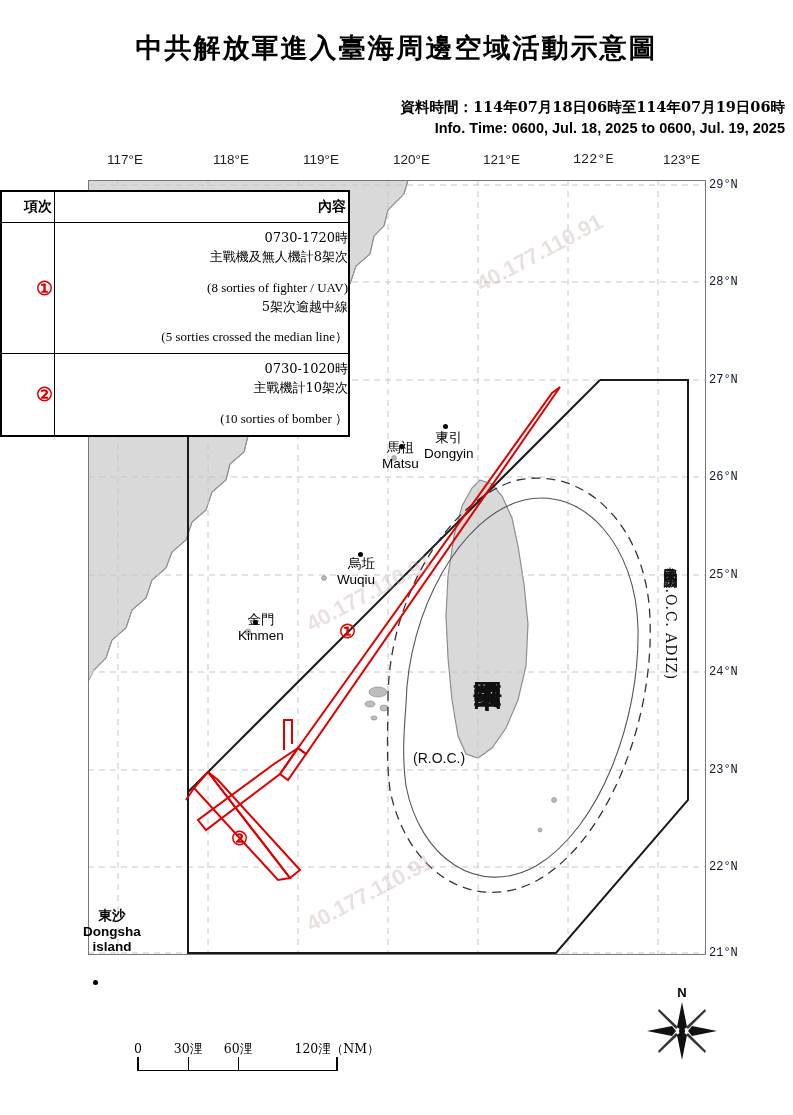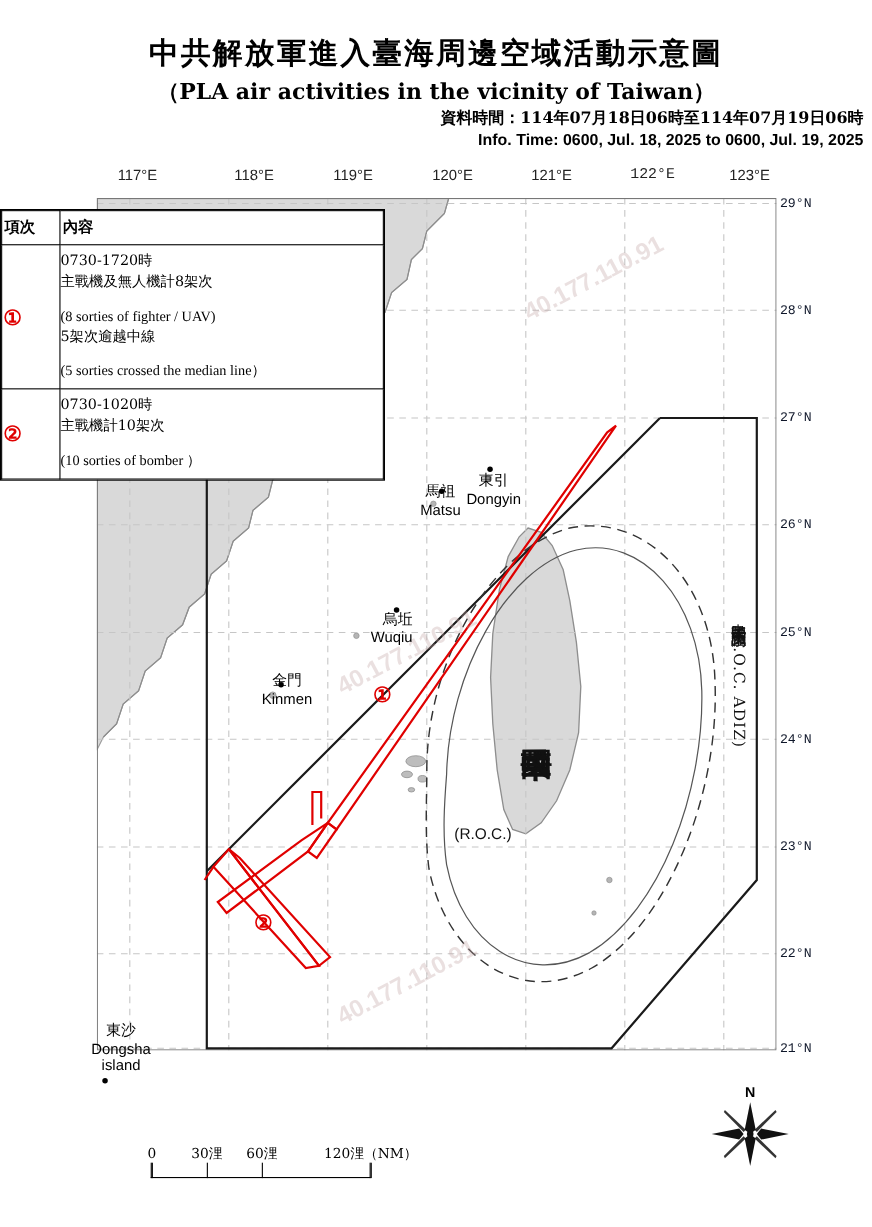--- a/index.html
+++ b/index.html
@@ -100,21 +100,21 @@
     background: #fff;
     z-index: 30;
   }
   .legend table {
     border-collapse: collapse;
     width: 100%;
     background: #fff;
   }
   .legend td, .legend th {
     border: 1px solid #000;
-    text-align: left;
+    text-align: right;
     vertical-align: middle;
     font-family: "DejaVu Serif", serif;
   }
   .legend th {
     font-size: 14px;
     font-weight: bold;
     padding: 6px 2px;
   }
   .legend .col-item { width: 48px; }
   .legend .mark {
@@ -250,21 +250,20 @@
     font-size: 13px;
     font-weight: bold;
   }
 </style>
 </head>
 <body>
 
 <div class="page">
 
   <div class="title-cn">中共解放軍進入臺海周邊空域活動示意圖</div>
-  <div class="title-en">（PLA air activities in the vicinity of Taiwan）</div>
   <div class="info-cn">資料時間：114年07月18日06時至114年07月19日06時</div>
   <div class="info-en">Info. Time: 0600, Jul. 18, 2025 to 0600, Jul. 19, 2025</div>
 
   <div class="lon-label" style="left:107px; top:152px;">117°E</div>
   <div class="lon-label" style="left:213px; top:152px;">118°E</div>
   <div class="lon-label" style="left:303px; top:152px;">119°E</div>
   <div class="lon-label" style="left:393px; top:152px;">120°E</div>
   <div class="lon-label" style="left:483px; top:152px;">121°E</div>
   <div class="lon-label" style="left:573px; top:152px;font-family:Liberation Mono, monospace;">122°E</div>
   <div class="lon-label" style="left:663px; top:152px;">123°E</div>
@@ -412,21 +411,21 @@
     <div class="en">Wuqiu</div>
   </div>
 
   <div class="dot" style="left:253px; top:620px;"></div>
   <div class="place" style="left:238px; top:612px;">
     <div class="cn">金門</div>
     <div class="en">Kinmen</div>
   </div>
 
   <div class="dot" style="left:93px; top:980px;"></div>
-  <div class="place" style="left:83px; top:930px;">
+  <div class="place" style="left:83px; top:908px;font-weight:bold;">
     <div class="cn">東沙</div>
     <div class="en">Dongsha</div>
     <div class="en">island</div>
   </div>
 
   <div class="roc-name" style="left:470px; top:630px;">
     <span style="writing-mode:vertical-rl; display:inline-block;">中華民國</span>
   </div>
   <div class="roc-sub" style="left:413px; top:706px;">(R.O.C.)</div>
 

